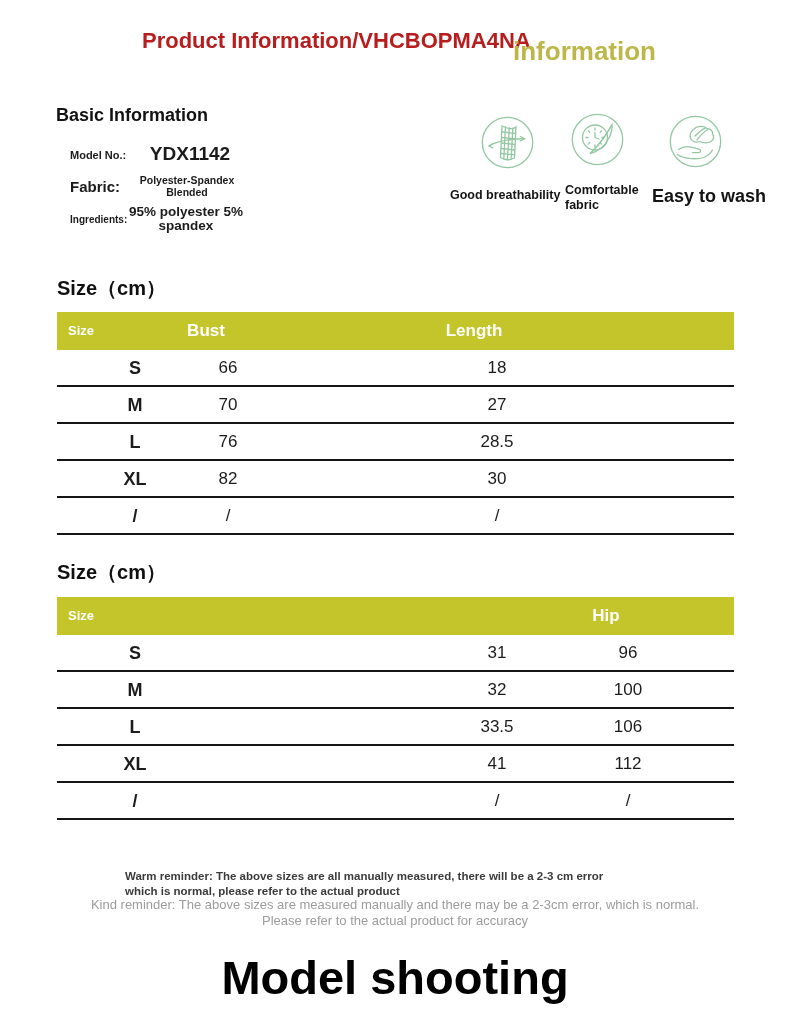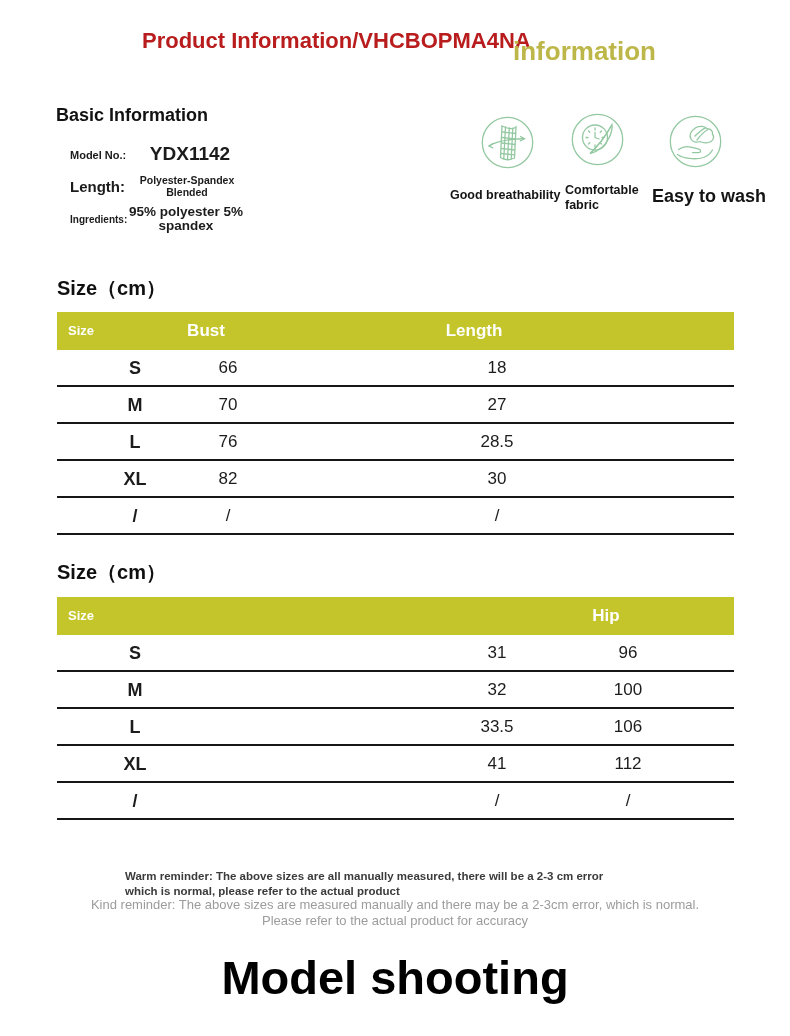--- a/index.html
+++ b/index.html
@@ -86,21 +86,21 @@
 <div class="page">
 
   <div class="main-title" style="color: #b91c1c;">Product Information/VHCBOPMA4NA</div>
   <div class="sub-title" style="color: rgb(189, 182, 72);">information</div>
 
   <div class="basic-heading">Basic Information</div>
 
   <div class="field-label fl-1">Model No.:</div>
   <div class="field-value fv-1">YDX1142</div>
 
-  <div class="field-label fl-2">Length:</div>
+  <div class="field-label fl-2">Fabric:</div>
   <div class="field-value fv-2">Polyester-Spandex
 Blended</div>
 
   <div class="field-label fl-3">Ingredients:</div>
   <div class="field-value fv-3">95% polyester 5%
 spandex</div>
 
   <span class="feat-icon fi-1" style="color: rgb(147, 200, 161);">
     <svg viewBox="0 0 53 53" fill="none" stroke="currentColor" stroke-width="1.3" stroke-linecap="round">
       <circle cx="26.5" cy="26.5" r="25.2"></circle>

